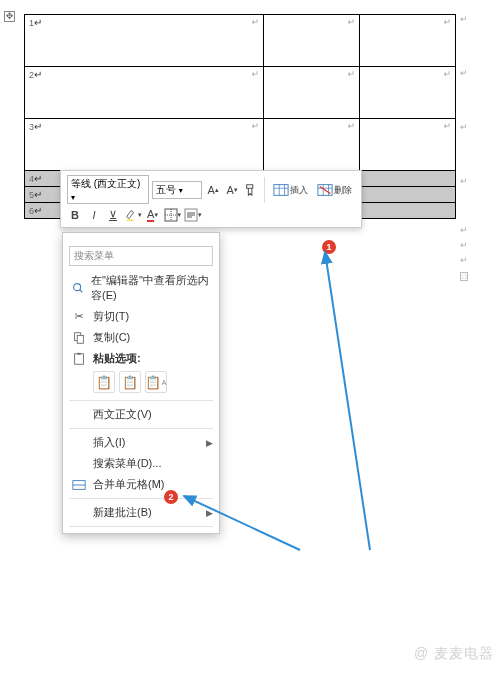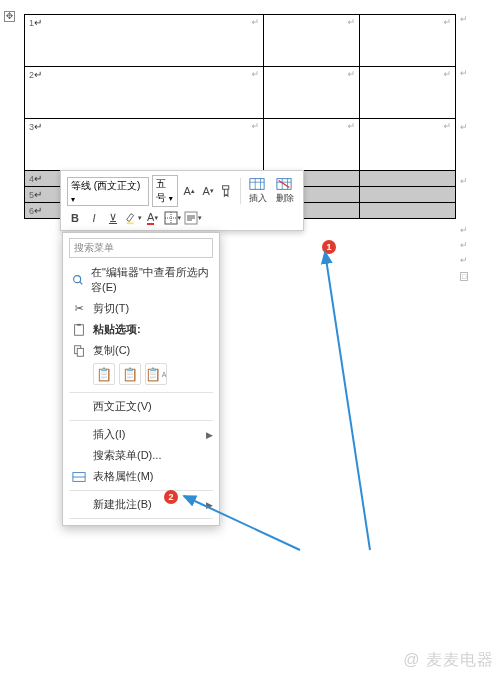--- a/index.html
+++ b/index.html
@@ -9,36 +9,36 @@
     .tbl { border-collapse: collapse; width: 432px; margin-left: 8px; }
     .tbl td { border: 1px solid #000; height: 52px; vertical-align: top; padding: 2px 4px; font-size: 10px; color: #333; position: relative; }
     .tbl .thin td { height: 14px; background: #c9c9c9; }
     .cellmark { font-size: 9px; color: #666; }
     .para { font-size: 9px; color: #aaa; position: absolute; right: 4px; top: 2px; }
     .outer-para { position: absolute; font-size: 9px; color: #aaa; }
     .mini-toolbar { position: absolute; left: 60px; top: 170px; background: #fff; border: 1px solid #ccc; box-shadow: 0 2px 6px rgba(0,0,0,.2); padding: 4px 6px; display: flex; flex-direction: column; gap: 3px; }
     .mt-row { display: flex; align-items: center; gap: 3px; }
     .mt-sel { border: 1px solid #bbb; font-size: 10px; padding: 1px 3px; background: #fff; }
     .mt-sel.font { width: 82px; }
-    .mt-sel.size { width: 26px; }
+    .mt-sel.size { width: 50px; }
     .mt-btn { min-width: 16px; height: 16px; display: flex; align-items: center; justify-content: center; font-size: 11px; color: #444; cursor: pointer; border-radius: 2px; }
-    .mt-icon { display: flex; flex-direction: column; align-items: flex-start; font-size: 9px; color: #444; gap: 1px; padding: 1px 3px; cursor: pointer; font-family: Liberation Serif, serif; }
+    .mt-icon { display: flex; flex-direction: row; align-items: flex-end; font-size: 9px; color: #444; gap: 1px; padding: 1px 3px; cursor: pointer; font-family: Liberation Serif, serif; }
     .mt-icon svg { width: 16px; height: 14px; }
     .sep { width: 1px; height: 26px; background: #ddd; margin: 0 2px; }
     .ctx { position: absolute; left: 62px; top: 232px; width: 158px; background: #fff; border: 1px solid #c7c7c7; box-shadow: 0 3px 10px rgba(0,0,0,.25); padding: 3px 0; }
-    .ctx-search { margin: 2px 6px 4px; border: 1px solid #ccc; padding: 2px 4px; font-size: 10px; color: #888; background: #fff; }
+    .ctx-search { margin: 10px 6px 4px; border: 1px solid #ccc; padding: 2px 4px; font-size: 10px; color: #888; background: #fff; }
     .ctx-item { display: flex; align-items: center; gap: 6px; padding: 3px 8px 3px 8px; font-size: 11px; color: #333; cursor: pointer; position: relative; }
     .ctx-item .ic { width: 16px; display: flex; align-items: center; justify-content: center; color: #555; }
     .ctx-item .arrow { position: absolute; right: 6px; font-size: 9px; color: #666; }
     .ctx-divider { height: 1px; background: #e2e2e2; margin: 3px 6px; }
     .paste-row { display: flex; gap: 4px; padding: 2px 8px 4px 30px; }
     .paste-opt { width: 22px; height: 22px; border: 1px solid #ddd; display: flex; align-items: center; justify-content: center; font-size: 13px; color: #c77b1f; cursor: pointer; border-radius: 2px; }
     .badge { position: absolute; width: 14px; height: 14px; border-radius: 50%; background: #e03b2d; color: #fff; font-size: 9px; display: flex; align-items: center; justify-content: center; font-weight: bold; }
     .arrow-line { position: absolute; pointer-events: none; }
-    .watermark { position: absolute; right: 6px; bottom: 4px; font-size: 16px; color: #d2d2d2; letter-spacing: 1px; }
+    .watermark { position: absolute; right: 6px; bottom: 12px; font-size: 14px; color: #d2d2d2; letter-spacing: 1px; }
     svg.icn { width: 14px; height: 14px; }
   </style>
 </head>
 <body>
 
 <div class="page">
   <div class="anchor">✥</div>
 
   <table class="tbl">
     <tbody>
@@ -170,34 +170,34 @@
     </span>
     <span>在"编辑器"中查看所选内容(E)</span>
   </div>
   <div class="ctx-item">
     <span class="ic">✂</span>
     <span>剪切(T)</span>
   </div>
   <div class="ctx-item">
     <span class="ic">
       <svg class="icn" viewBox="0 0 16 16">
+          <rect x="3" y="2" width="7" height="9" fill="none" stroke="#666"></rect>
+          <rect x="6" y="5" width="7" height="9" fill="#fff" stroke="#666"></rect>
+        </svg>
+    </span>
+    <span>复制(C)</span>
+  </div>
+  <div class="ctx-item">
+    <span class="ic">
+      <svg class="icn" viewBox="0 0 16 16">
           <rect x="3" y="2" width="10" height="12" fill="none" stroke="#666"></rect>
           <rect x="6" y="1" width="4" height="2" fill="#666"></rect>
         </svg>
     </span>
     <span style="font-weight:bold">粘贴选项:</span>
-  </div>
-  <div class="ctx-item">
-    <span class="ic">
-      <svg class="icn" viewBox="0 0 16 16">
-          <rect x="3" y="2" width="7" height="9" fill="none" stroke="#666"></rect>
-          <rect x="6" y="5" width="7" height="9" fill="#fff" stroke="#666"></rect>
-        </svg>
-    </span>
-    <span>复制(C)</span>
   </div>
   <div class="paste-row">
     <div class="paste-opt">📋</div>
     <div class="paste-opt">📋</div>
     <div class="paste-opt" style="color:#888">📋<sub style="font-size:7px">A</sub></div>
   </div>
   <div class="ctx-divider"></div>
   <div class="ctx-item">
     <span class="ic"></span>
       <span>西文正文(V)</span>
@@ -212,21 +212,21 @@
     <span class="ic"></span>
       <span>搜索菜单(D)...</span>
   </div>
   <div class="ctx-item">
     <span class="ic">
       <svg class="icn" viewBox="0 0 16 16">
           <rect x="1" y="3" width="14" height="10" fill="none" stroke="#3a7abd"></rect>
           <path d="M1 8h14" stroke="#3a7abd"></path>
         </svg>
     </span>
-    <span>表格属性(M)</span>
+    <span>合并单元格(M)</span>
   </div>
   <div class="ctx-divider"></div>
   <div class="ctx-item">
     <span class="ic"></span>
       <span>新建批注(B)</span>
     <span class="arrow">▶</span>
   </div>
   <div class="ctx-divider"></div>
 </div>
 

